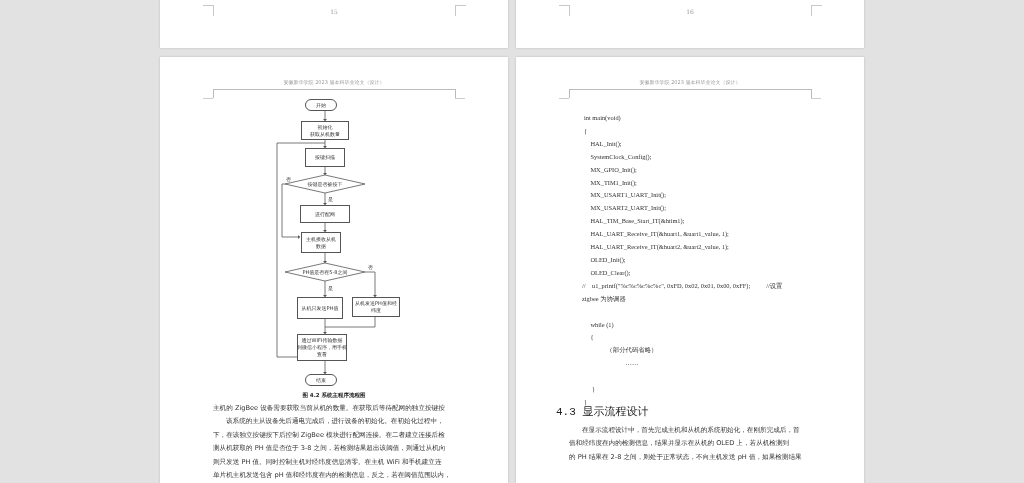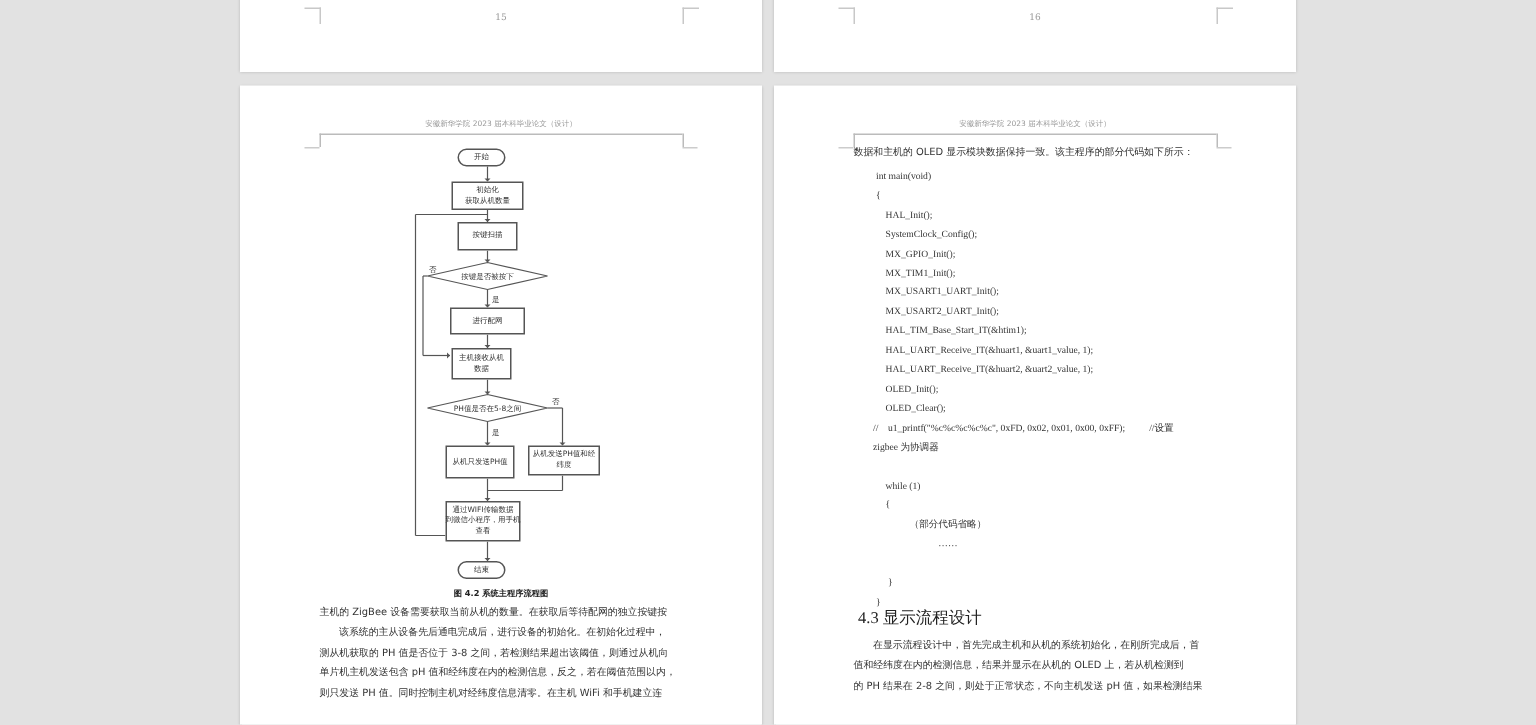--- a/index.html
+++ b/index.html
@@ -20,21 +20,21 @@
   
   .fc{position:absolute;left:0;top:0;width:348px;height:440px;}
   .fc-box{position:absolute;border:1px solid #555;background:#fff;font-size:5px;line-height:7px;text-align:center;display:flex;align-items:center;justify-content:center;font-family:"DejaVu Sans",sans-serif;color:#333;box-sizing:border-box;}
   .fc-term{border-radius:8px;}
   .fc-label{position:absolute;font-size:5px;font-family:"DejaVu Sans",sans-serif;color:#333;}
   .caption{position:absolute;left:0;width:348px;text-align:center;font-size:5.5px;font-weight:bold;top:335px;font-family:"DejaVu Sans",sans-serif;}
   .para{position:absolute;font-size:6.6px;line-height:13.4px;color:#333;font-family:"DejaVu Sans",sans-serif;}
   .para p{margin:0;white-space:nowrap;}
   .code{position:absolute;left:68px;top:55px;font-size:6.4px;line-height:12.9px;color:#333;font-family:"Liberation Serif",serif;}
   .code p{margin:0;white-space:pre;}
-  .section{position:absolute;left:56px;top:347px;font-size:11px;font-family:Liberation Serif, serif;color:#222;}
+  .section{position:absolute;left:40px;top:347px;font-size:11px;font-family:Liberation Mono, monospace;color:#222;}
 </style>
 </head>
 <body>
 
 <div class="page" id="p15">
   <div class="cmark-l" style="left:43px;top:15px;border-top:1px solid #c8c8c8;border-left:none;border-right:1px solid #c8c8c8;"></div>
   <div class="cmark-l" style="left:295px;top:15px;"></div>
   <div class="pnum">15</div>
 </div>
 
@@ -117,37 +117,35 @@
 到微信小程序，用手机
 查看</div>
     <div class="fc-box fc-term" style="left:145px;top:317px;width:32px;height:12px;">结束</div>
   </div>
 
   <div class="caption">图 4.2  系统主程序流程图</div>
 
   <div class="para" style="left:53px;top:345px;">
     <p>主机的 ZigBee 设备需要获取当前从机的数量。在获取后等待配网的独立按键按</p>
     <p style="padding-left:13px;">该系统的主从设备先后通电完成后，进行设备的初始化。在初始化过程中，</p>
+    <p>下，在该独立按键按下后控制 ZigBee 模块进行配网连接。在二者建立连接后检</p>
     <p>测从机获取的 PH 值是否位于 3-8 之间，若检测结果超出该阈值，则通过从机向</p>
+    <p>则只发送 PH 值。同时控制主机对经纬度信息清零。在主机 WiFi 和手机建立连</p>
     <p>单片机主机发送包含 pH 值和经纬度在内的检测信息，反之，若在阈值范围以内，</p>
-    <p>则只发送 PH 值。同时控制主机对经纬度信息清零。在主机 WiFi 和手机建立连</p>
   </div>
 </div>
 
 <div class="page" id="p18">
   <div class="hdr">安徽新华学院 2023 届本科毕业论文（设计）</div>
   <div class="hdrline"></div>
   <div class="hdrtick-l"></div>
   <div class="hdrtick-l2"></div>
   <div class="hdrtick-r"></div>
   <div class="hdrtick-r2"></div>
 
-  <div class="para" style="left:53px;top:38px;">
-    <p>数据和主机的 OLED 显示模块数据保持一致。该主程序的部分代码如下所示：</p>
-  </div>
 
   <div class="code">
     <p>int main(void)</p>
     <p>{</p>
     <p>    HAL_Init();</p>
     <p>    SystemClock_Config();</p>
     <p>    MX_GPIO_Init();</p>
     <p>    MX_TIM1_Init();</p>
     <p>    MX_USART1_UART_Init();</p>
     <p>    MX_USART2_UART_Init();</p>

